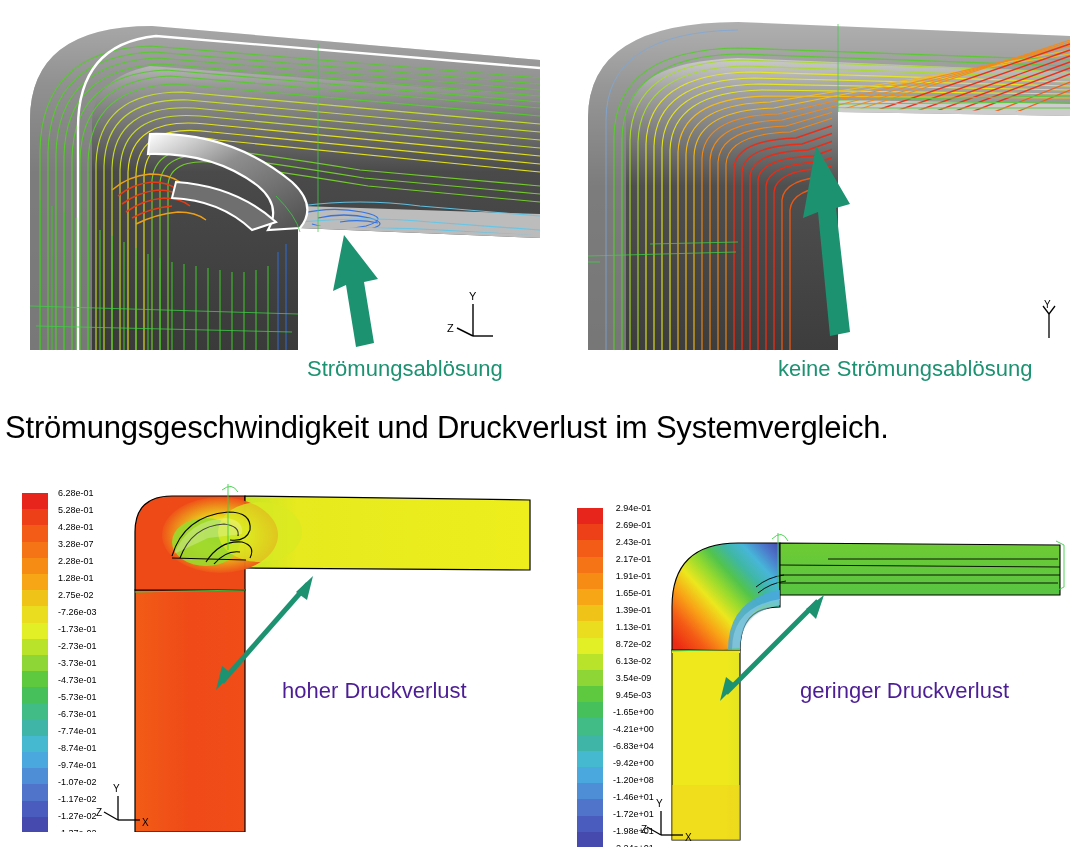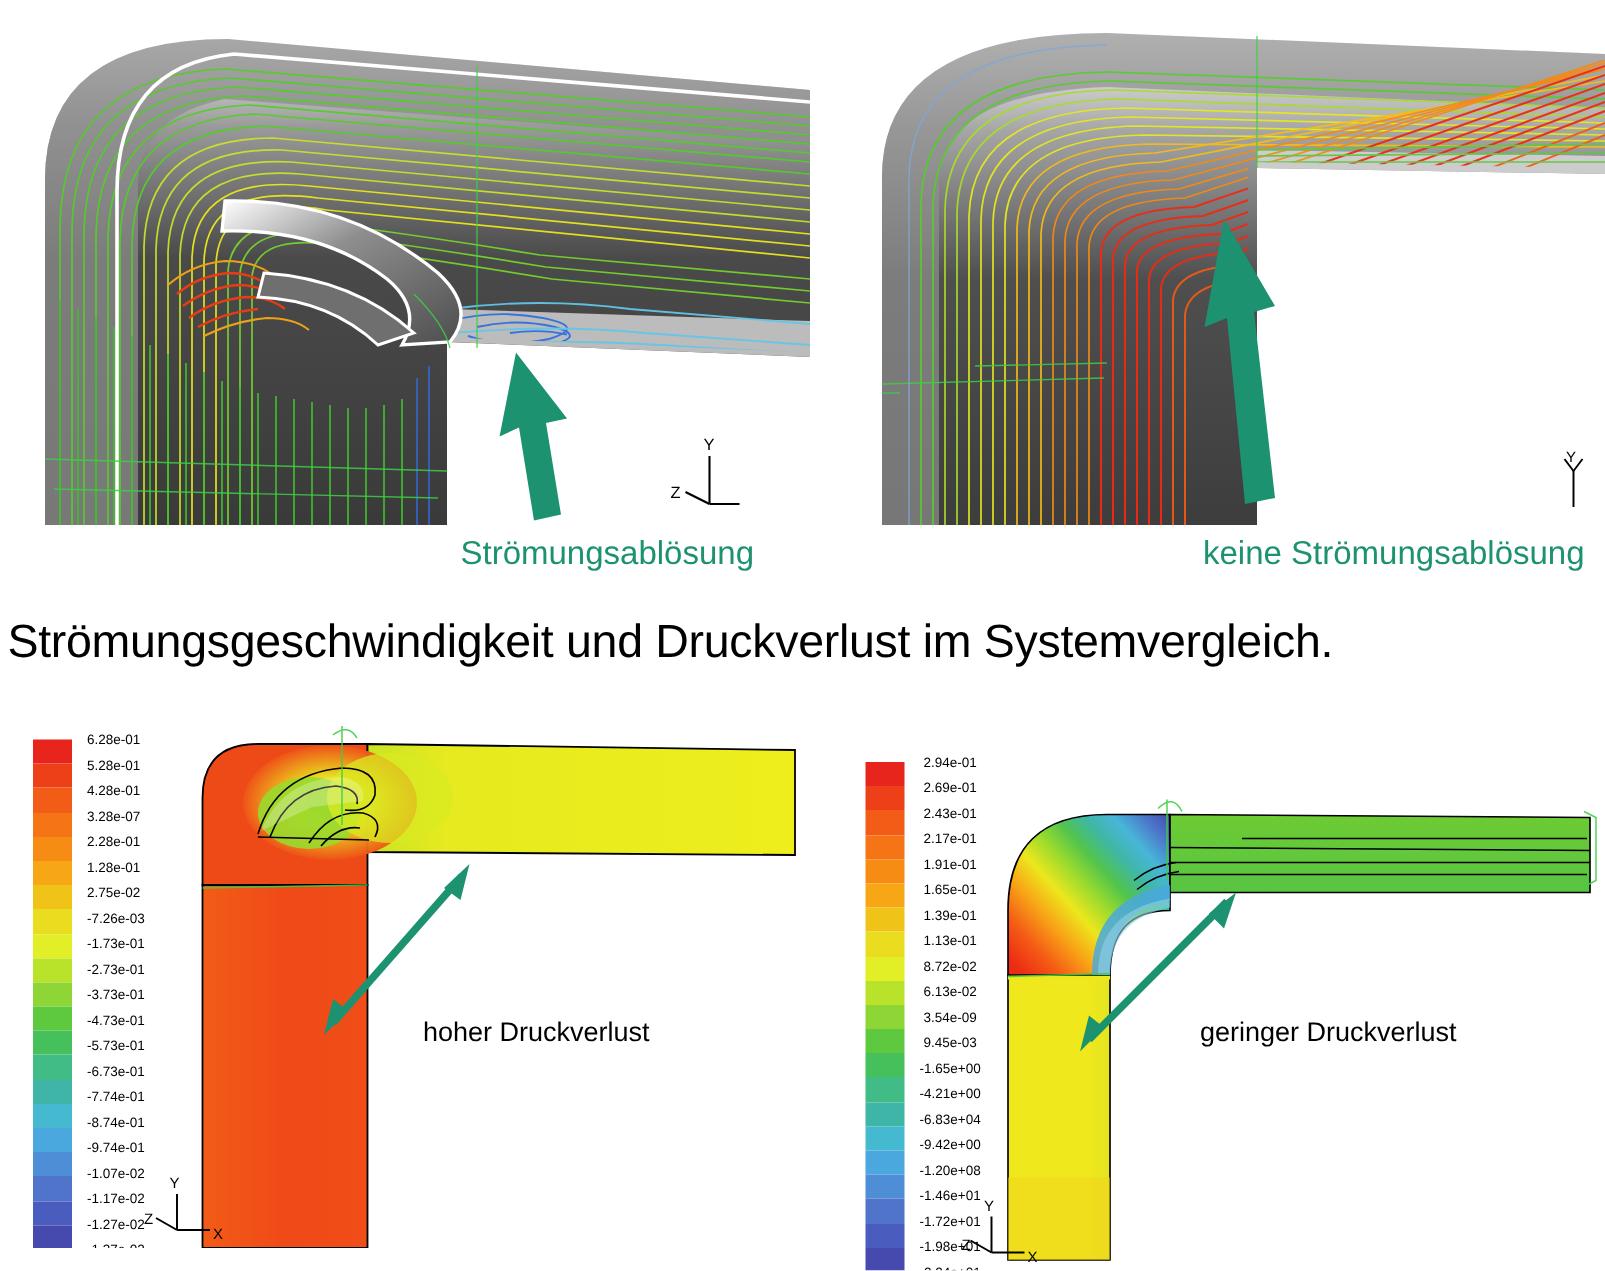--- a/index.html
+++ b/index.html
@@ -7,39 +7,39 @@
        font-family:"Liberation Sans",sans-serif;color:#000;}
   .panel{position:absolute;overflow:hidden;}
 
   
   #tl{left:0;top:0;width:540px;height:350px;}
   #tr{left:570px;top:0;width:500px;height:350px;}
 
   
   .cap{position:absolute;font-size:22px;color:#1d9271;white-space:nowrap;}
   #cap-l{left:270px;top:356px;margin-left:37px;}
-  #cap-r{left:778px;top:356px;margin-left:24px;}
+  #cap-r{left:778px;top:356px;}
 
   
   #title{position:absolute;left:5px;top:410px;width:1060px;
          font-size:31px;letter-spacing:-.2px;color:#000;white-space:nowrap;}
 
   
   #bl{left:0;top:480px;width:535px;height:352px;}
   #br{left:555px;top:495px;width:515px;height:352px;text-align:center;}
 
   
   .cbar{position:absolute;width:26px;}
   .cbar .sw{width:26px;display:block;}
   .cblabels{position:absolute;font-family:"Liberation Sans",sans-serif;
             font-size:9px;color:#000;}
   .cblabels div{height:17px;line-height:17px;white-space:nowrap;}
 
   
-  .anno{position:absolute;font-size:18px;color:#000000;white-space:nowrap;}
+  .anno{position:absolute;font-size:22px;color:#4c1d95;white-space:nowrap;}
   #anno-l{left:282px;top:678px;}
   #anno-r{left:800px;top:678px;}
 
   svg{display:block;}
 </style>
 </head>
 <body>
 
 <div class="panel" id="tl">
   <svg width="540" height="350" viewBox="0 0 540 350">

